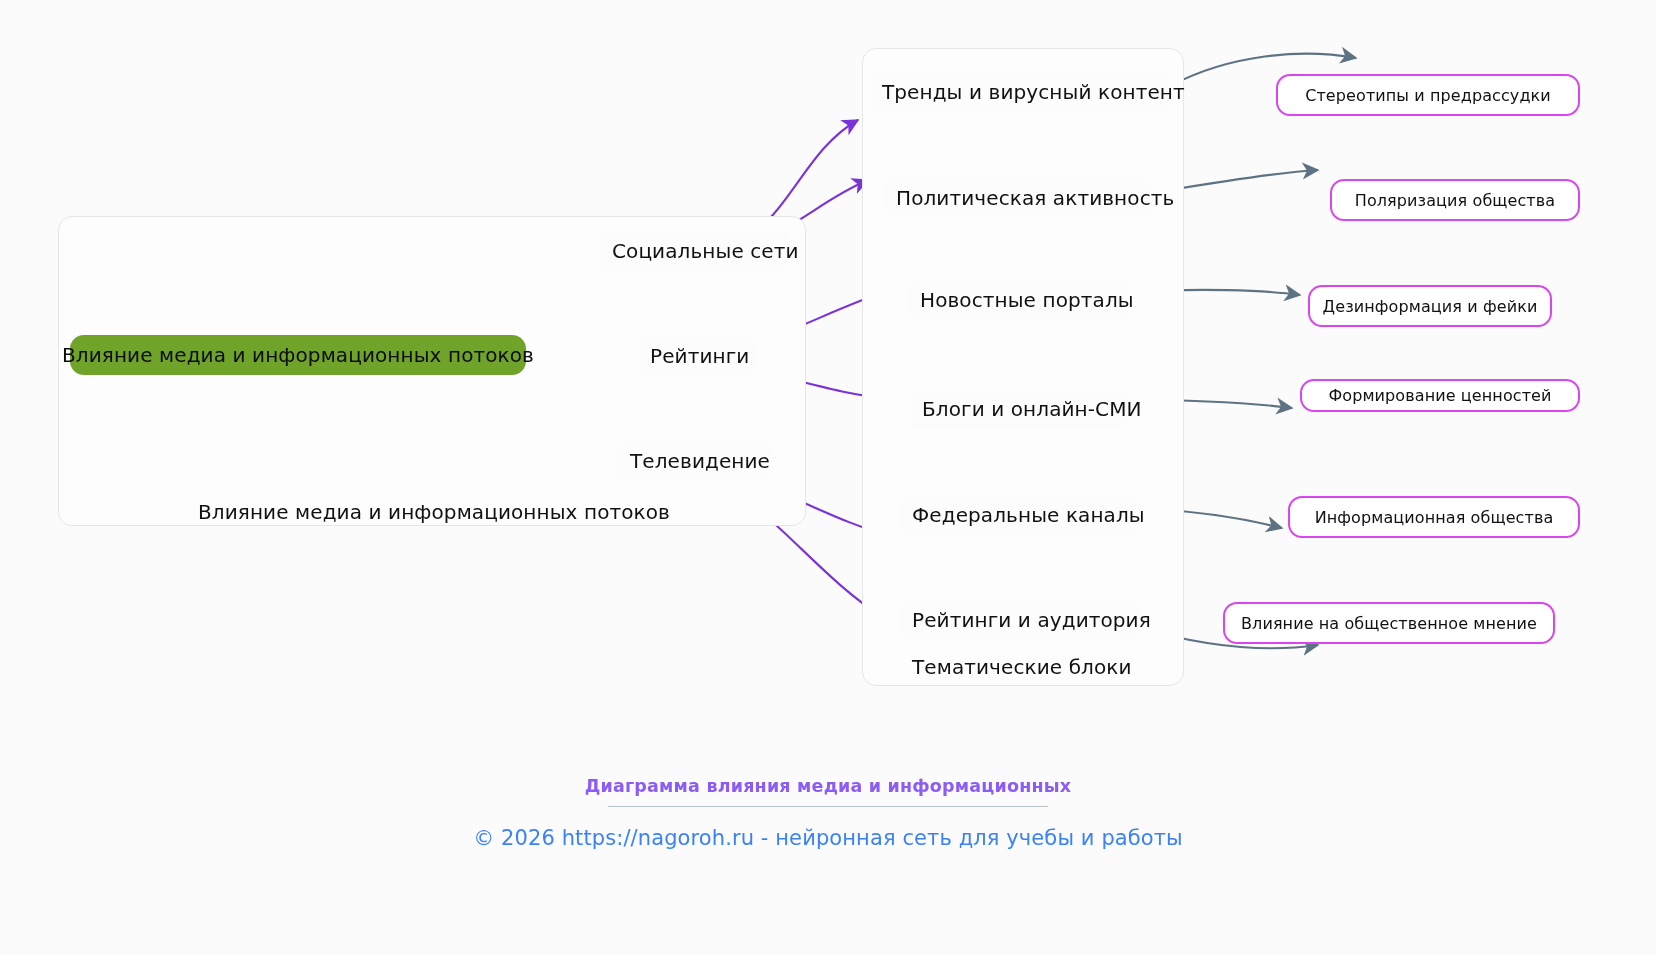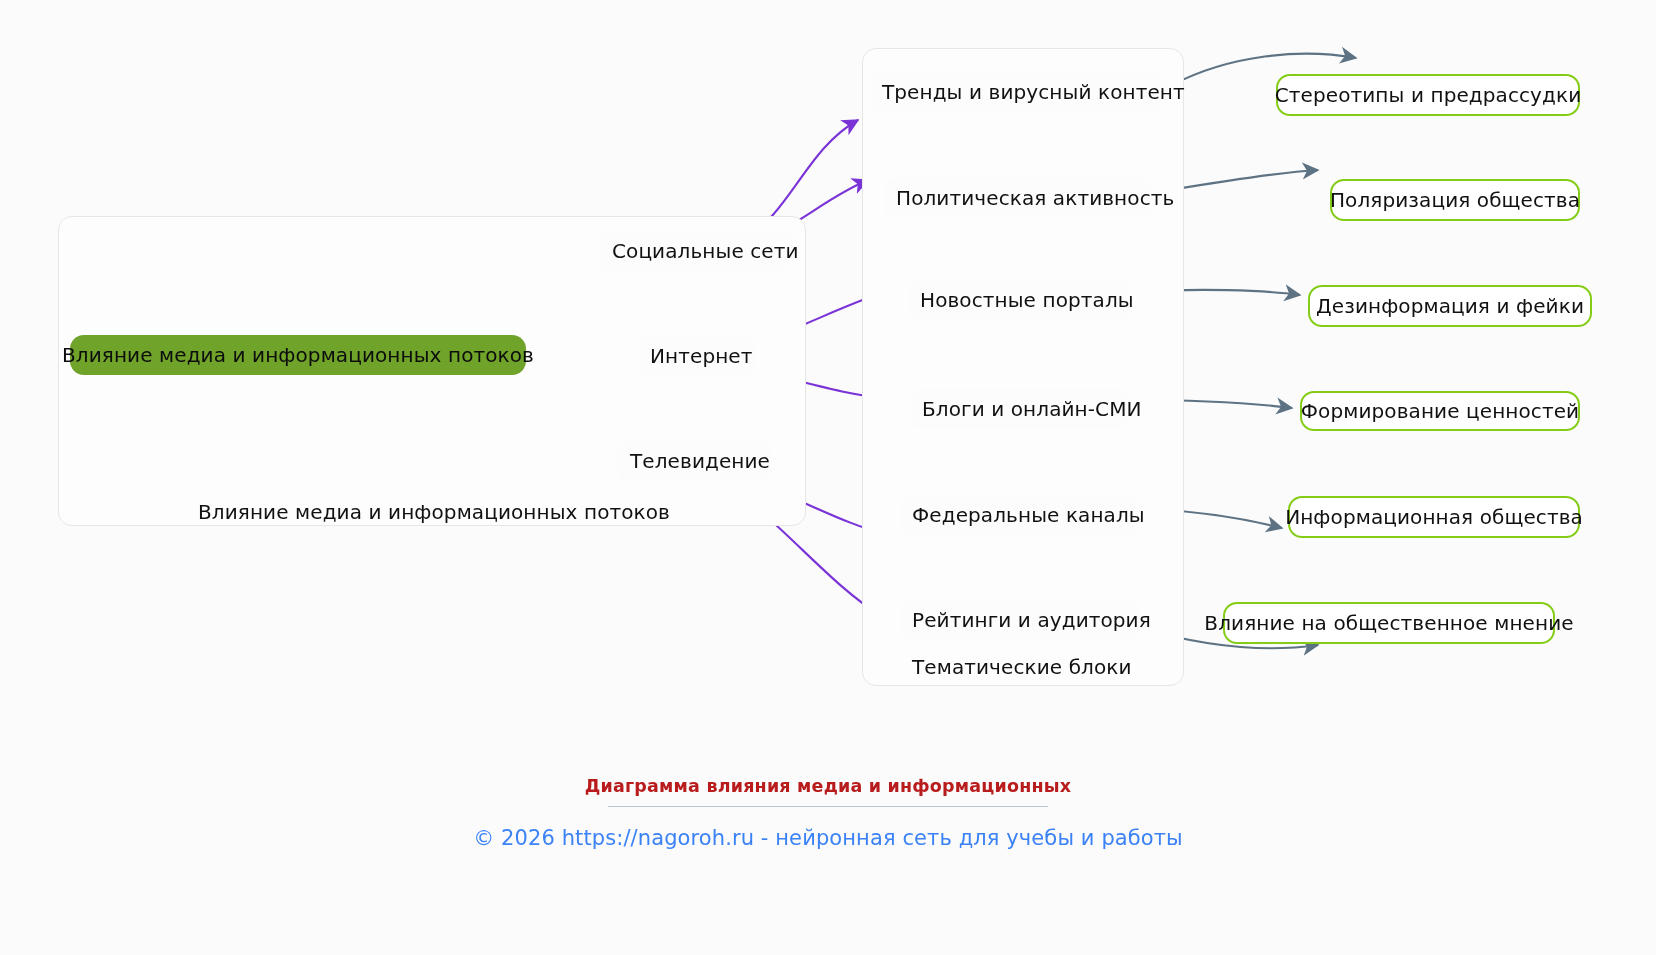--- a/index.html
+++ b/index.html
@@ -79,45 +79,45 @@
     white-space: nowrap;
     box-sizing: border-box;
     padding: 0 16px;
     letter-spacing: .1px;
   }
 
   
   .node-outcome {
     position: absolute;
     background: #ffffff;
-    border: 2px solid #84cc16;
+    border: 2px solid #d946ef;
     border-radius: 14px;
     display: flex;
     align-items: center;
     justify-content: center;
-    font-size: 20px;
+    font-size: 16px;
     color: #111;
     white-space: nowrap;
     box-sizing: border-box;
     padding: 0 16px;
     letter-spacing: .1px;
   }
 
   
   .footer {
     position: absolute;
     left: 0;
     top: 775px;
     width: 1656px;
     text-align: center;
   }
   .footer-title {
     font-size: 17.5px;
     font-weight: bold;
-    color: #b91c1c;
+    color: #8b5cf6;
     line-height: 1.28;
     letter-spacing: .2px;
   }
   .footer-rule {
     width: 440px;
     height: 0;
     margin: 9px auto 0 auto;
     border-top: 1px solid #b9c2cd;
   }
   .footer-copy {
@@ -174,21 +174,21 @@
   <div class="cluster-label" style="left:912px; top:655px;">Тематические блоки</div>
 
   <div class="node-root" style="left:70px; top:335px; width:456px; height:40px;">
     <span>Влияние медиа и информационных потоков</span>
   </div>
 
   <div class="node-plain" style="left:600px; top:231px; width:190px; height:40px;">
     <span>Социальные сети</span>
   </div>
   <div class="node-plain" style="left:638px; top:336px; width:118px; height:40px;">
-    <span>Интернет</span>
+    <span>Рейтинги</span>
   </div>
   <div class="node-plain" style="left:618px; top:441px; width:154px; height:40px;">
     <span>Телевидение</span>
   </div>
 
   <div class="node-plain" style="left:870px; top:72px; width:296px; height:40px;">
     <span>Тренды и вирусный контент</span>
   </div>
   <div class="node-plain" style="left:884px; top:178px; width:268px; height:40px;">
     <span>Политическая активность</span>
@@ -205,24 +205,24 @@
   <div class="node-plain" style="left:900px; top:600px; width:240px; height:40px;">
     <span>Рейтинги и аудитория</span>
   </div>
 
   <div class="node-outcome" style="left:1276px; top:74px; width:304px; height:42px;">
     <span>Стереотипы и предрассудки</span>
   </div>
   <div class="node-outcome" style="left:1330px; top:179px; width:250px; height:42px;">
     <span>Поляризация общества</span>
   </div>
-  <div class="node-outcome" style="left:1308px; top:285px; width:284px; height:42px;">
+  <div class="node-outcome" style="left:1308px; top:285px; width:244px; height:42px;">
     <span>Дезинформация и фейки</span>
   </div>
-  <div class="node-outcome" style="left:1300px; top:391px; width:280px; height:40px;">
+  <div class="node-outcome" style="left:1300px; top:379px; width:280px; height:33px;">
     <span>Формирование ценностей</span>
   </div>
   <div class="node-outcome" style="left:1288px; top:496px; width:292px; height:42px;">
     <span>Информационная общества</span>
   </div>
   <div class="node-outcome" style="left:1223px; top:602px; width:332px; height:42px;">
     <span>Влияние на общественное мнение</span>
   </div>
 
   <div class="footer">

